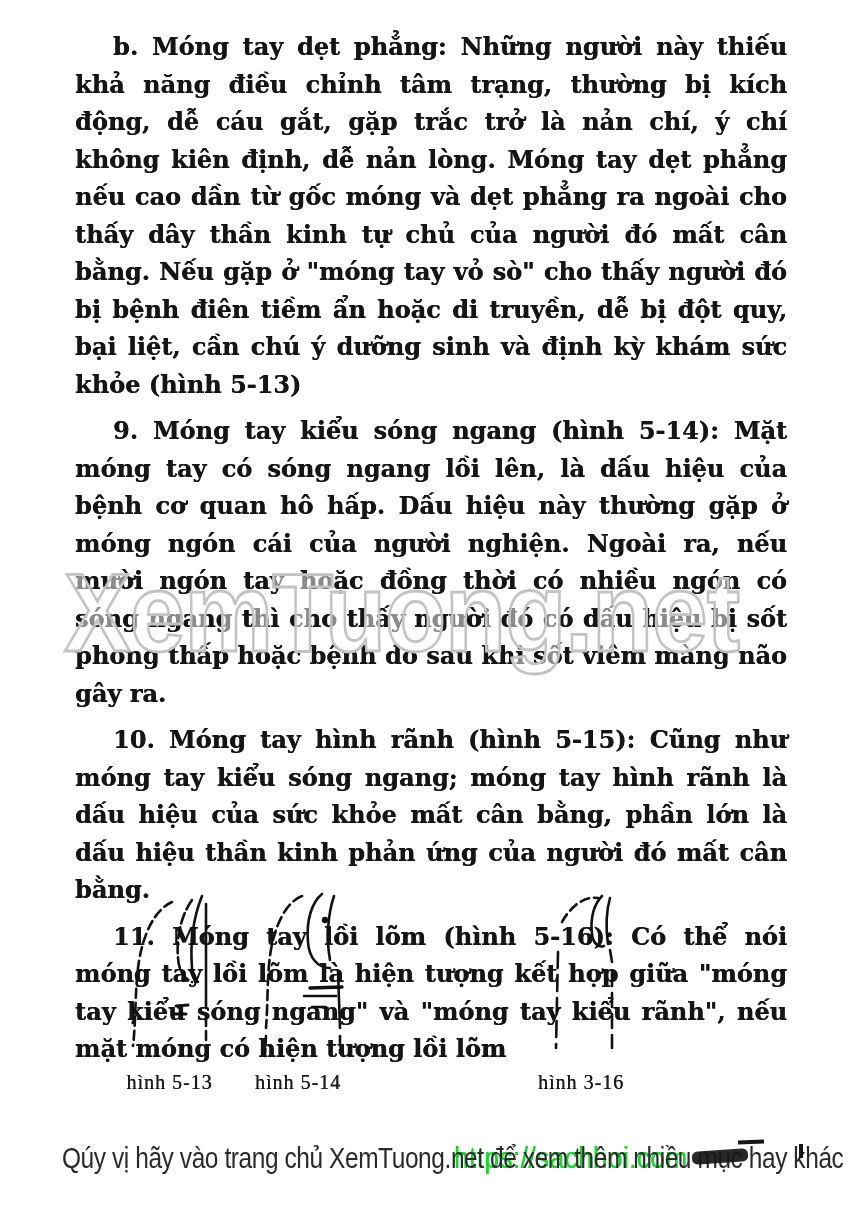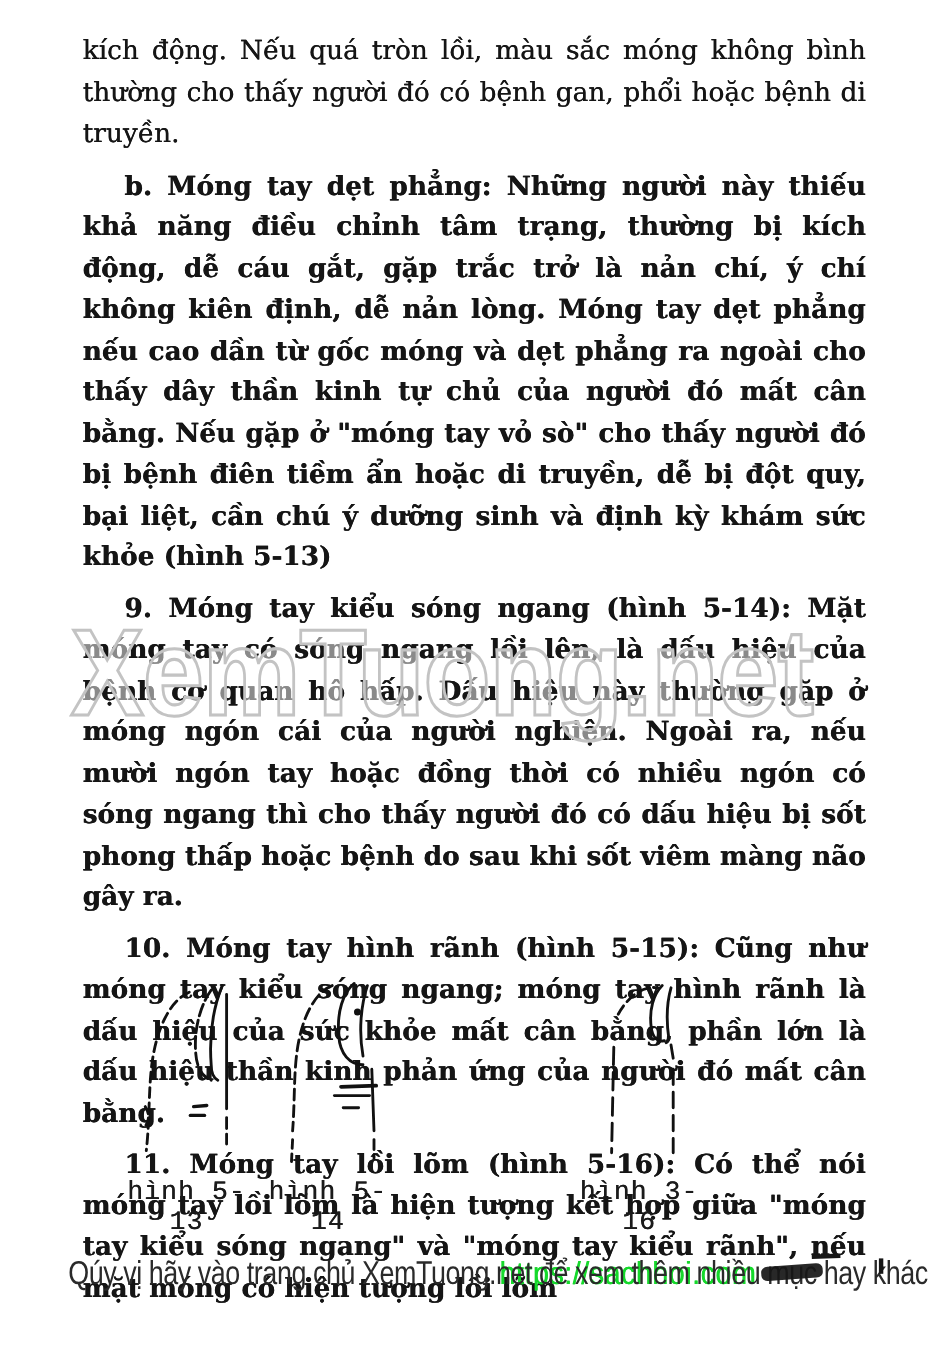--- a/index.html
+++ b/index.html
@@ -29,22 +29,22 @@
     color:rgba(255,255,255,0.50);
     -webkit-text-stroke:2.5px #c3c3c3;
     transform:scaleY(1.12);transform-origin:left top;
     pointer-events:none;
   }
   
   .figures{position:absolute;top:888px;left:0;width:850px;height:230px;z-index:2;}
   .fig{position:absolute;top:0;text-align:center;}
   .fig svg{display:block;margin:0 auto;}
   .figcap{
-    margin-top:8px;font-size:24px;letter-spacing:1px;color:#1b1b1b;
-    font-family:Liberation Mono, monospace;
+    margin-top:8px;font-size:20px;letter-spacing:1px;color:#1b1b1b;
+    font-family:Liberation Serif, serif;
     text-shadow:0.3px 0 0 currentColor;
   }
   .fig1{left:112px;width:115px;}
   .fig2{left:238px;width:120px;}
   .fig3{left:383px;width:122px;}
   .fig4{left:525px;width:112px;}
   .fig5{left:648px;width:115px;}
   
   .footer{
     position:absolute;top:1141px;left:62px;width:780px;height:55px;
@@ -78,21 +78,20 @@
     position:absolute;left:737px;top:3px;width:4px;height:14px;
     background:#161616;z-index:4;
   }
 </style>
 </head>
 <body>
 
 <div class="page">
 
   <div class="textblock">
-    <p>kích động. Nếu quá tròn lồi, màu sắc móng không bình thường cho thấy người đó có bệnh gan, phổi hoặc bệnh di truyền.</p>
     <p class="indent">b. Móng tay dẹt phẳng: Những người này thiếu khả năng điều chỉnh tâm trạng, thường bị kích động, dễ cáu gắt, gặp trắc trở là nản chí, ý chí không kiên định, dễ nản lòng. Móng tay dẹt phẳng nếu cao dần từ gốc móng và dẹt phẳng ra ngoài cho thấy dây thần kinh tự chủ của người đó mất cân bằng. Nếu gặp ở "móng tay vỏ sò" cho thấy người đó bị bệnh điên tiềm ẩn hoặc di truyền, dễ bị đột quy, bại liệt, cần chú ý dưỡng sinh và định kỳ khám sức khỏe (hình 5-13)</p>
     <p class="indent">9. Móng tay kiểu sóng ngang (hình 5-14): Mặt móng tay có sóng ngang lồi lên, là dấu hiệu của bệnh cơ quan hô hấp. Dấu hiệu này thường gặp ở móng ngón cái của người nghiện. Ngoài ra, nếu mười ngón tay hoặc đồng thời có nhiều ngón có sóng ngang thì cho thấy người đó có dấu hiệu bị sốt phong thấp hoặc bệnh do sau khi sốt viêm màng não gây ra.</p>
     <p class="indent">10. Móng tay hình rãnh (hình 5-15): Cũng như móng tay kiểu sóng ngang; móng tay hình rãnh là dấu hiệu của sức khỏe mất cân bằng, phần lớn là dấu hiệu thần kinh phản ứng của người đó mất cân bằng.</p>
     <p class="indent">11. Móng tay lồi lõm (hình 5-16): Có thể nói móng tay lồi lõm là hiện tượng kết hợp giữa "móng tay kiểu sóng ngang" và "móng tay kiểu rãnh", nếu mặt móng có hiện tượng lồi lõm</p>
   </div>
 
   <div class="watermark">XemTuong.net</div>
 
   <div class="figures">
 

